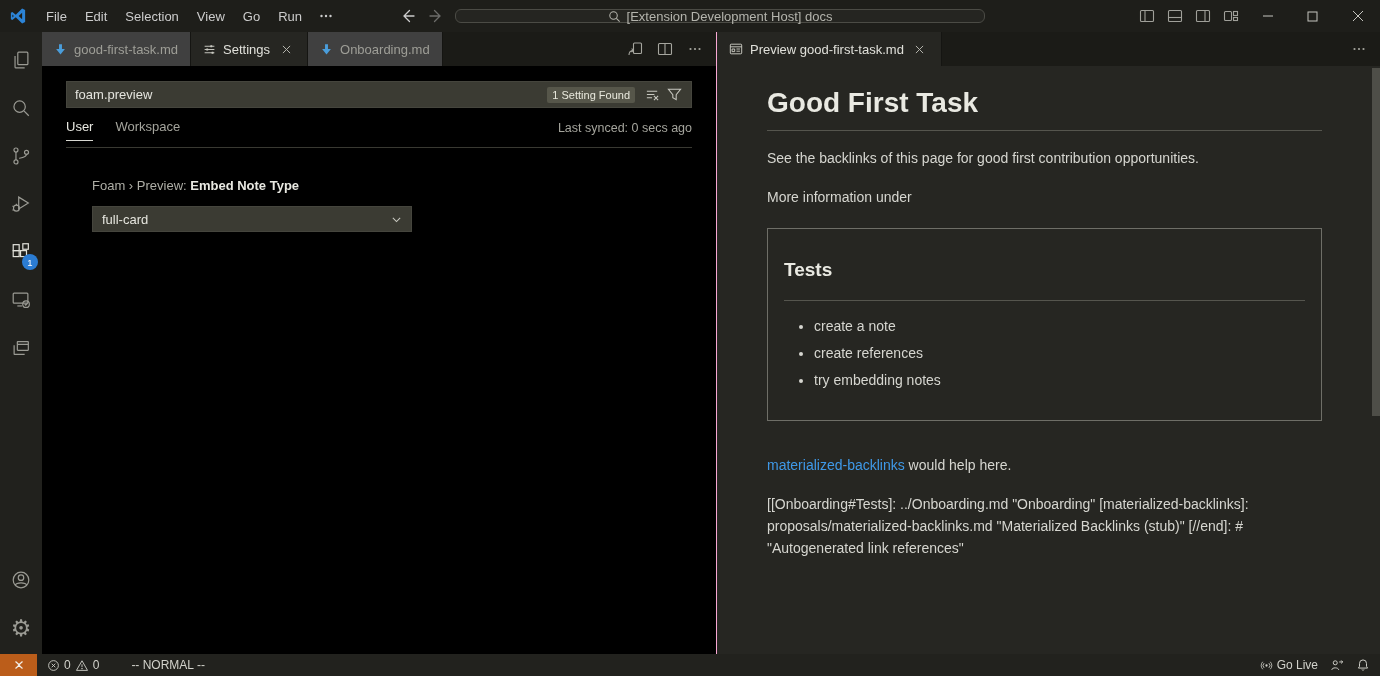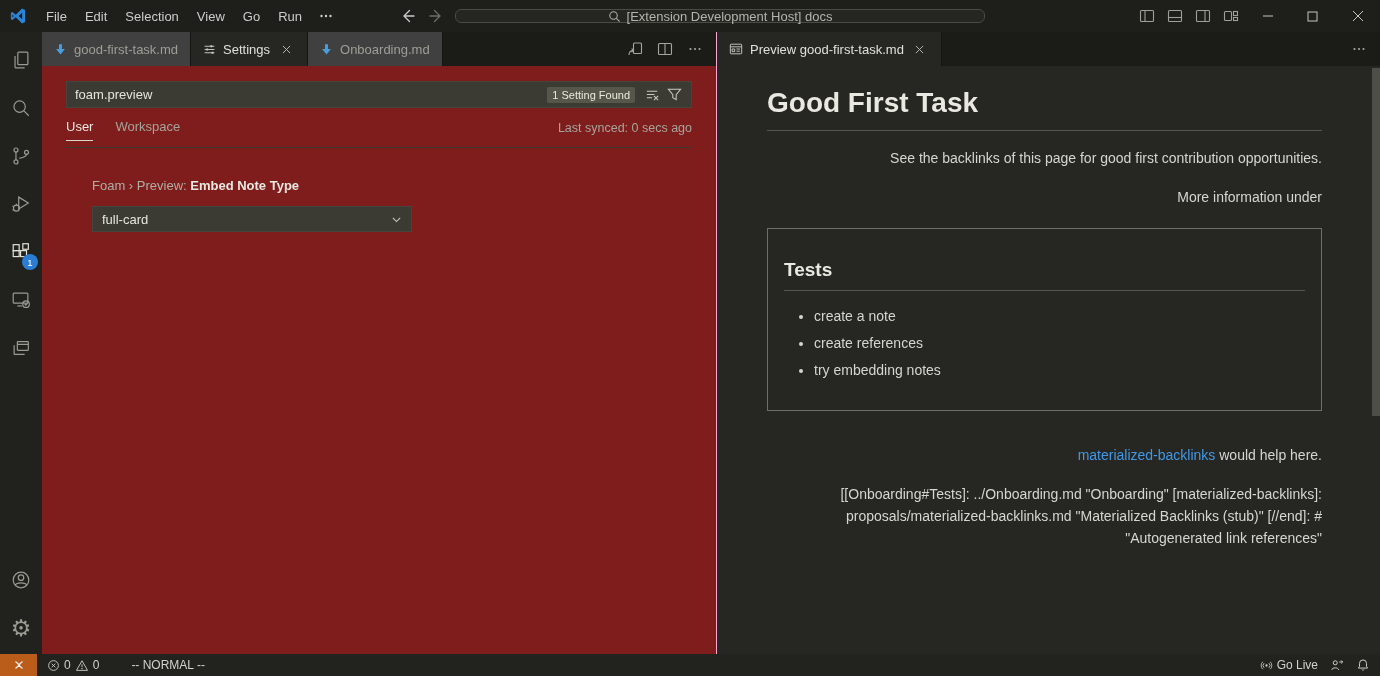--- a/index.html
+++ b/index.html
@@ -44,21 +44,21 @@
 
   .tabsrow { height:34px; flex:0 0 34px; background:#1b1b17; display:flex; align-items:stretch; }
   .tab { display:flex; align-items:center; gap:7px; padding:0 12px; background:#404040; color:#9e9e97;
          border-right:1px solid #151512; cursor:default; white-space:nowrap; }
   .tab.active { background:#262622; color:#e0e0da; }
   .tab-close { width:18px; height:18px; display:flex; align-items:center; justify-content:center; border-radius:4px; color:#b5b5ae; }
   .tabs-actions { margin-left:auto; display:flex; align-items:center; gap:4px; padding-right:8px; color:#a6a69f; }
   .ta-btn { width:26px; height:26px; display:flex; align-items:center; justify-content:center; border-radius:5px; }
 
   
-  .settings-body { flex:1 1 auto; background:#7f1d1d; padding:15px 24px 0 24px; overflow:hidden; }
+  .settings-body { flex:1 1 auto; background:#000000; padding:15px 24px 0 24px; overflow:hidden; }
   .settings-search { height:27px; background:#3b3b33; border:1px solid #45453d; display:flex; align-items:center; padding:0 6px 0 8px; }
   .settings-search input { flex:1 1 auto; background:transparent; border:none; outline:none; color:#e4e4de;
                            font-family:inherit; font-size:13px; }
   .count-badge { background:#56564a; color:#e9e9dd; font-size:11px; padding:2px 5px; border-radius:2px; margin-right:6px; white-space:nowrap; }
   .search-ico { width:22px; height:22px; display:flex; align-items:center; justify-content:center; color:#c9c9c1; border-radius:4px; }
   .scope-row { display:flex; align-items:center; height:40px; border-bottom:1px solid #393932; }
   .scope-tab { margin-right:22px; padding:4px 0 6px 0; color:#a4a49c; cursor:default; }
   .scope-tab.active { color:#e8e8e1; border-bottom:1.5px solid #d8d8d1; }
   .last-synced { margin-left:auto; color:#a4a49c; font-size:12.5px; }
   .setting-item { margin:30px 0 16px 26px; }
@@ -66,24 +66,24 @@
   .setting-cat { color:#aeaea6; }
   .setting-name { color:#e8e8e1; font-weight:700; }
   .setting-select { margin-top:13px; width:320px; height:26px; background:#3b3b33; border:1px solid #45453d;
                     display:flex; align-items:center; justify-content:space-between; padding:0 8px 0 9px; color:#e6e6df; }
 
   
   .preview-scroll { position:relative; flex:1 1 auto; background:#262622; overflow:hidden; }
   .preview-content { padding:20px 58px 0 50px; color:#d6d6d0; font-size:14px; line-height:22px; }
   .preview-content h1 { font-size:28px; line-height:34px; font-weight:600; color:#e9e9e2;
                         padding-bottom:10px; border-bottom:1px solid #55554e; margin-bottom:16px; }
-  .preview-content p { margin-bottom:17px;text-align:right; }
+  .preview-content p { margin-bottom:17px; }
   .embed-card { border:1px solid #6e6e67; padding:14px 16px 24px 16px; margin:20px 0 33px 0; }
   .embed-card h2 { font-size:19px; font-weight:600; color:#e9e9e2; margin-top:16px;
-                   padding-bottom:9px; border-bottom:1px solid #55554e; }
+                   padding-bottom:19px; border-bottom:1px solid #55554e; }
   .embed-card ul { margin:14px 0 0 0; padding-left:30px; }
   .embed-card li { margin:5px 0; }
   .md-link { color:#3f99e8; cursor:pointer; }
   .refs { max-width:562px; }
   .pv-scrollbar { position:absolute; top:2px; right:0; width:8px; height:348px; background:#4e4e48; }
 
   
   .statusbar { height:22px; flex:0 0 22px; background:#22221e; display:flex; align-items:center; font-size:12px; color:#d2d2cb; }
   .sb-remote { width:37px; height:22px; background:#bb5d1a; color:#f2ede6; display:flex; align-items:center; justify-content:center; }
   .sb-item { display:flex; align-items:center; gap:4px; padding:0 6px; height:22px; cursor:default; }

